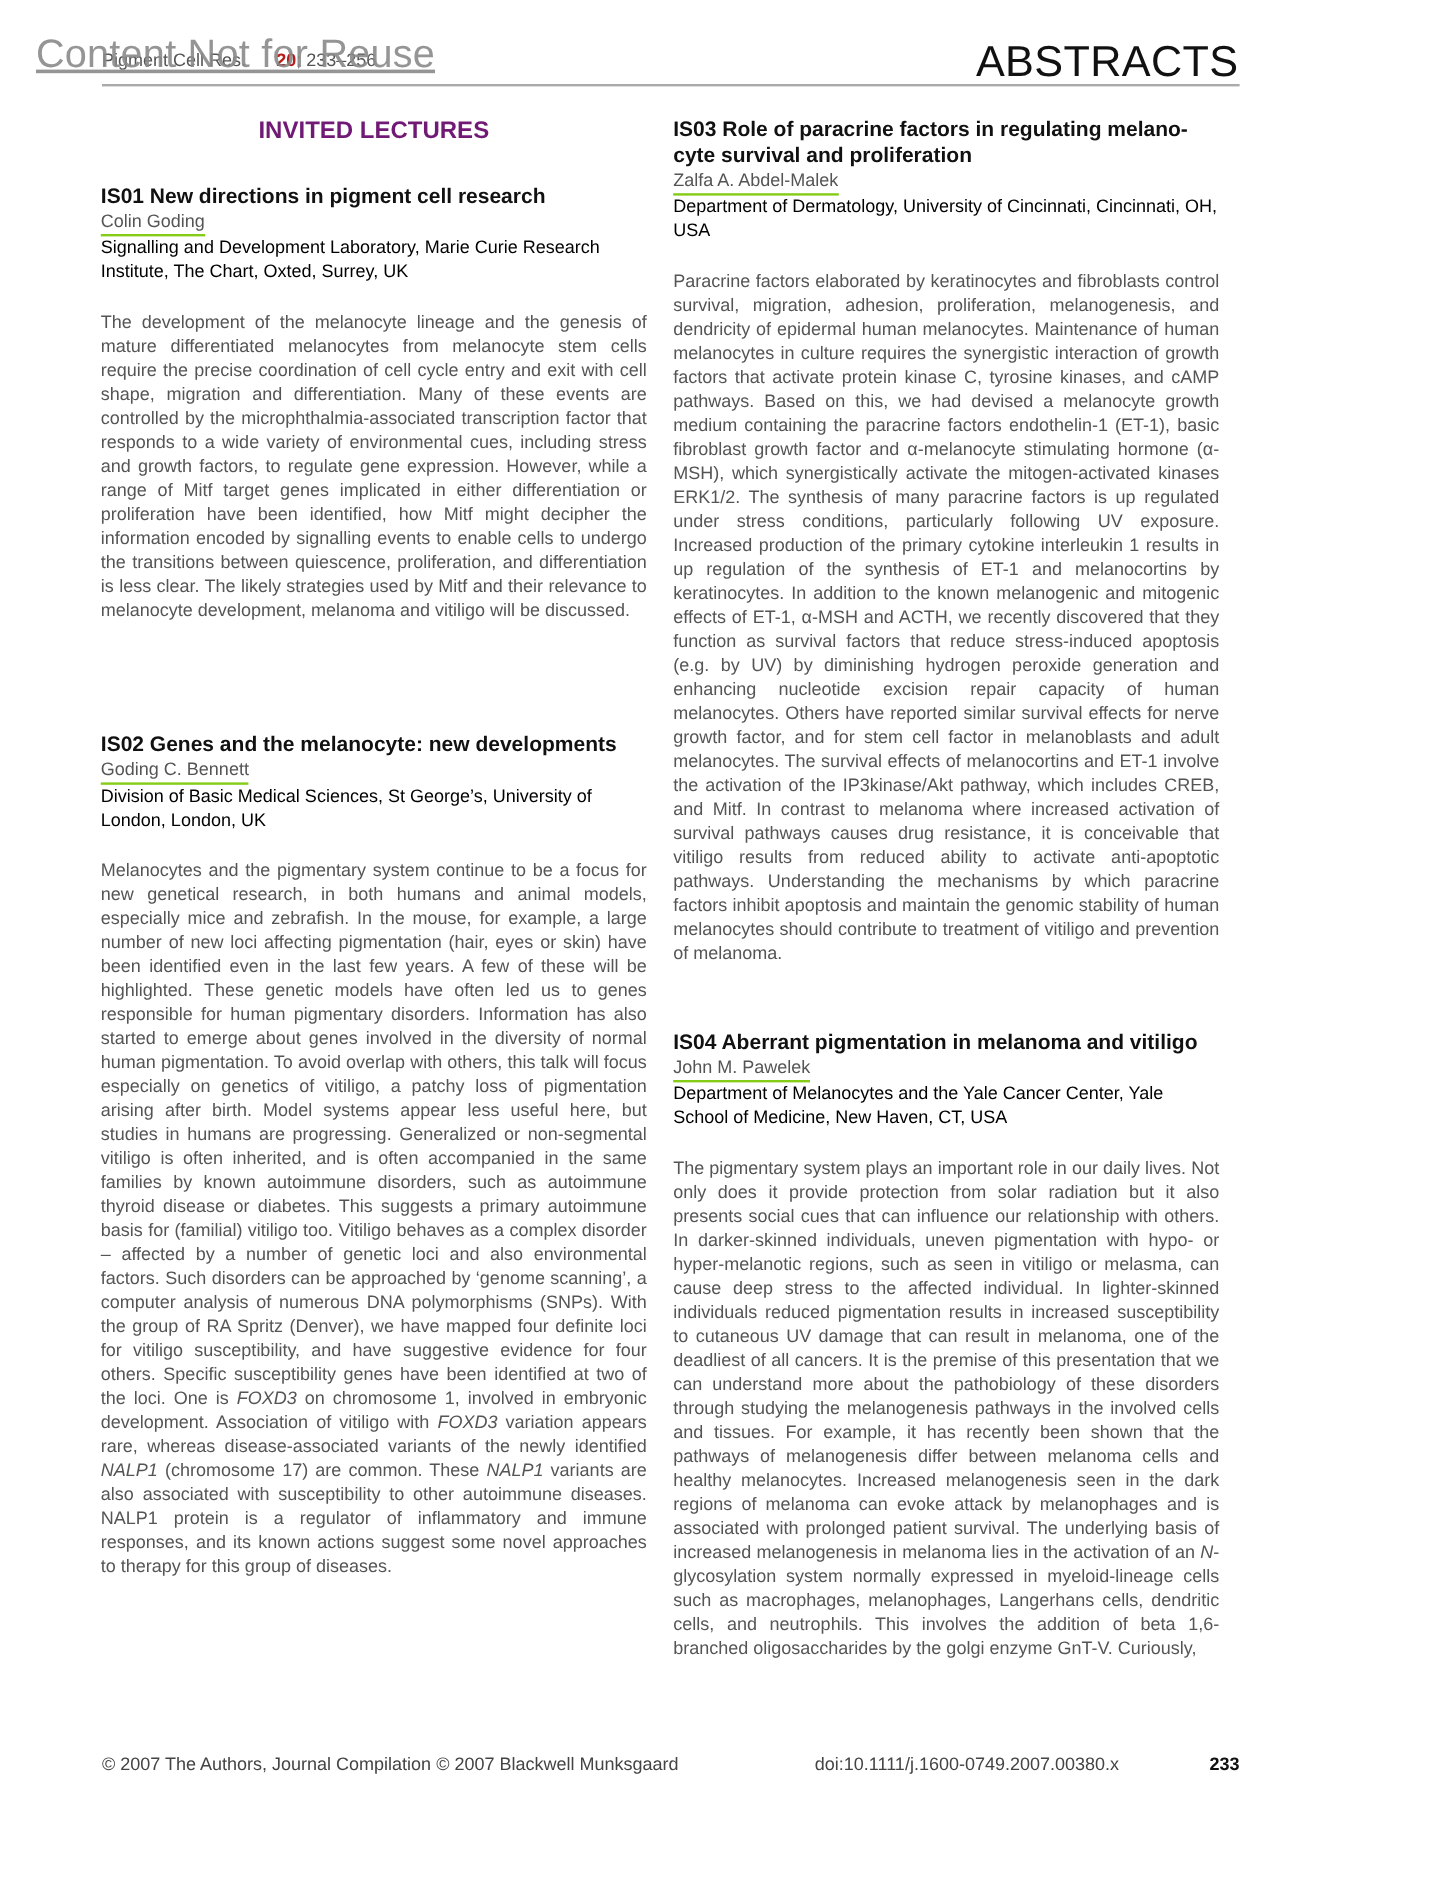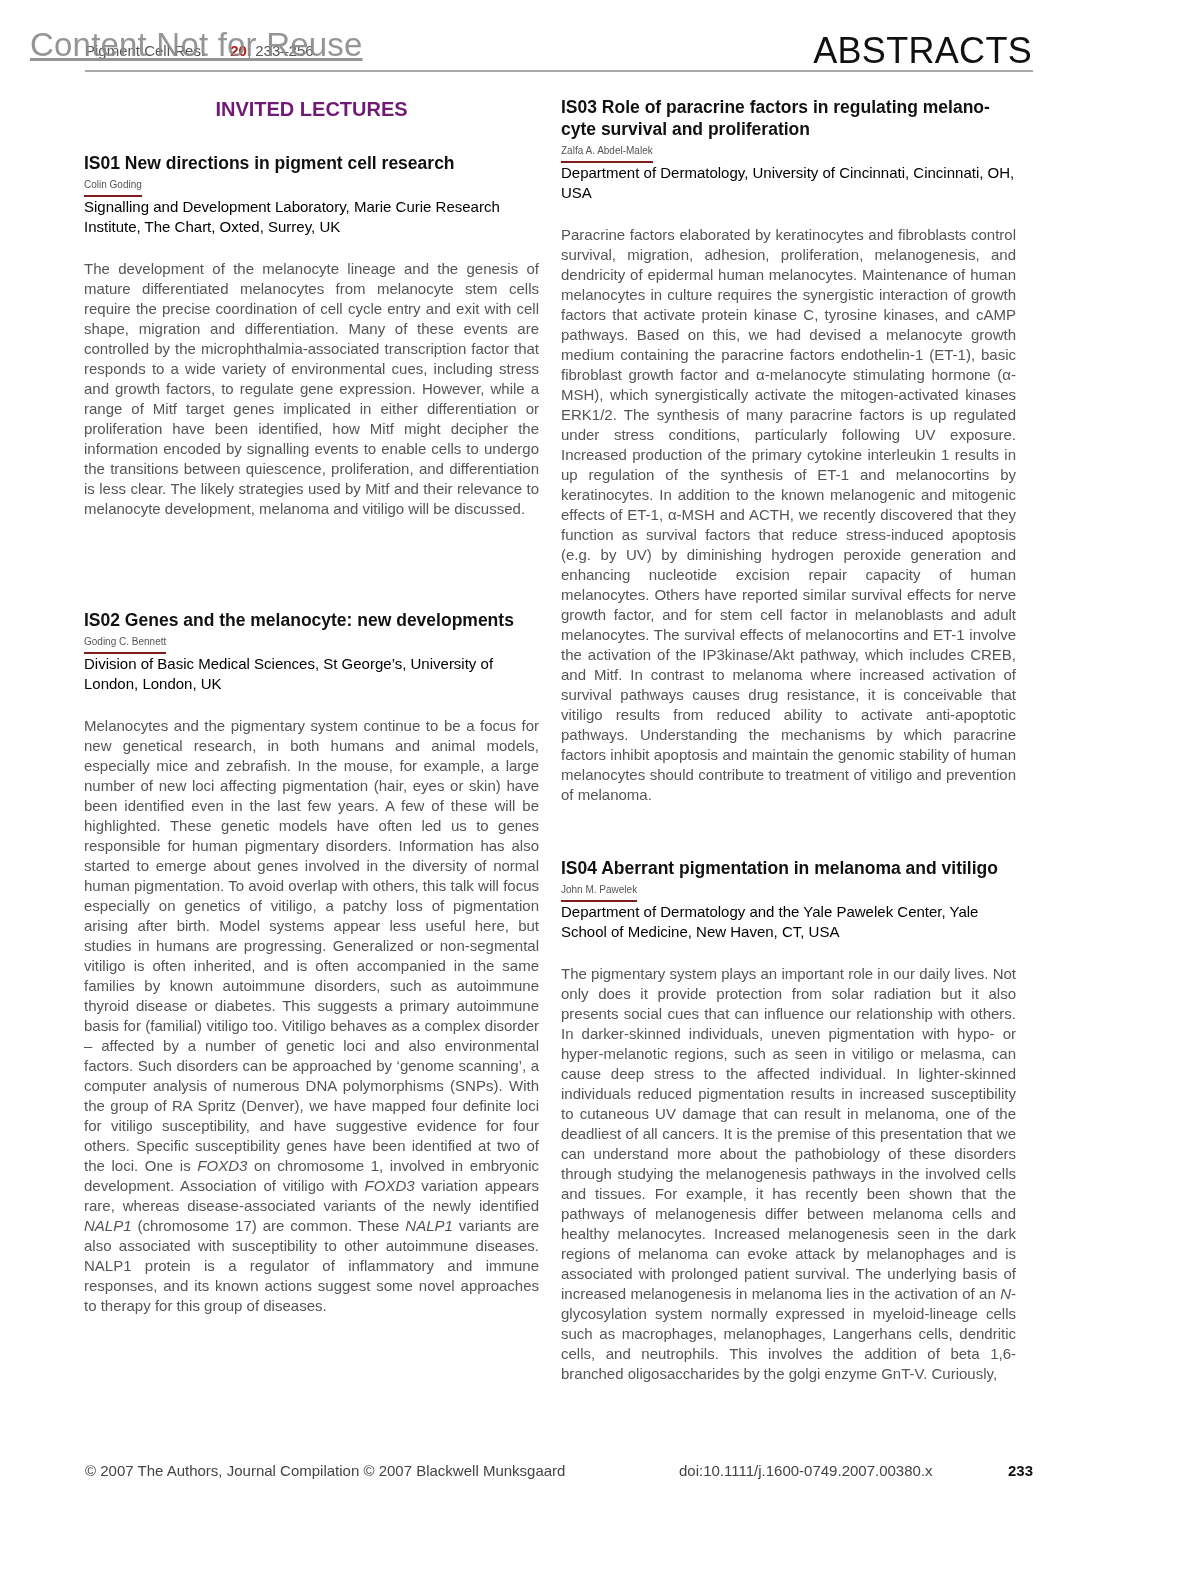--- a/index.html
+++ b/index.html
@@ -7,21 +7,21 @@
   .watermark { position: absolute; left: 30px; top: 26px; font-size: 33px; color: #8a8a8a; font-family: "Liberation Sans", sans-serif; letter-spacing: 0.2px; z-index: 2; opacity: 0.9; text-decoration: underline; }
   .running-head { position: absolute; left: 85px; top: 42px; font-size: 15px; color: #555; z-index: 1; }
   .running-head b { color: #b91c1c; margin-left: 21px; }
   .section-label { position: absolute; right: 168px; top: 30px; font-size: 36px; color: #111; letter-spacing: 0.3px; }
   .head-rule { position: absolute; left: 85px; top: 70px; width: 948px; height: 2px; background: #aaaaaa; }
   .col { position: absolute; top: 92px; width: 455px; }
   .col-left { left: 84px; }
   .col-right { left: 561px; }
   .section-title { text-align: center; font-weight: bold; font-size: 20px; color: #701a75; margin: 6px 0 31px 0; }
   .abstract-title { font-weight: bold; font-size: 17.5px; color: #111; line-height: 22px; margin: 0; }
-  .author { display: inline-block; font-size: 10px; color: #555; line-height: 20px; border-bottom: 2px solid #7f1d1d; margin-top: 1px; }
+  .author { display: inline-block; font-size: 15px; color: #555; line-height: 20px; border-bottom: 2px solid #84cc16; margin-top: 1px; }
   .affil { font-size: 15px; color: #000000; line-height: 20px; margin: 0; }
   .body-text { font-size: 15px; color: #555; line-height: 20px; text-align: justify; margin: 22px 0 0 0; hyphens: manual; }
   .gap-is02 { height: 90px; }
   .gap-is04 { height: 52px; }
   .footer { position: absolute; top: 1462px; left: 85px; width: 948px; font-size: 15px; color: #444; }
   .footer .copy { position: absolute; left: 0; }
   .footer .doi { position: absolute; left: 570px; margin-left: 24px; }
   .footer .page { position: absolute; right: 0; font-weight: bold; color: #111; }
   i { font-style: italic; }
 </style>
@@ -63,21 +63,21 @@
     <span class="author">Zalfa A. Abdel-Malek</span>
     <p class="affil">Department of Dermatology, University of Cincinnati, Cincinnati, OH, USA</p>
     <p class="body-text">Paracrine factors elaborated by keratinocytes and fibroblasts control survival, migration, adhesion, proliferation, melanogene­sis, and dendricity of epidermal human melanocytes. Mainten­ance of human melanocytes in culture requires the synergistic interaction of growth factors that activate protein kinase C, tyrosine kinases, and cAMP pathways. Based on this, we had devised a melanocyte growth medium containing the paracrine factors endothelin-1 (ET-1), basic fibroblast growth factor and α-melanocyte stimulating hormone (α-MSH), which synergistically activate the mitogen-activated kinases ERK1/2. The synthesis of many paracrine factors is up regulated under stress conditions, particularly following UV exposure. Increased production of the primary cytokine interleukin 1 results in up regulation of the synthesis of ET-1 and melanocortins by keratinocytes. In addition to the known melanogenic and mitogenic effects of ET-1, α-MSH and ACTH, we recently discovered that they function as survival factors that reduce stress-induced apoptosis (e.g. by UV) by diminishing hydrogen peroxide generation and enhancing nuc­leotide excision repair capacity of human melanocytes. Others have reported similar survival effects for nerve growth factor, and for stem cell factor in melanoblasts and adult melanocytes. The survival effects of melanocortins and ET-1 involve the activation of the IP3kinase/Akt pathway, which includes CREB, and Mitf. In contrast to melanoma where increased activation of survival pathways causes drug resistance, it is conceivable that vitiligo results from reduced ability to activate anti-apoptotic pathways. Understanding the mechanisms by which paracrine factors inhibit apoptosis and maintain the genomic stability of human melanocytes should contribute to treatment of vitiligo and prevention of melanoma.</p>
   </div>
 
   <div class="gap-is04"></div>
 
   <div>
     <h3 class="abstract-title">IS04 Aberrant pigmentation in melanoma and vitiligo</h3>
     <span class="author">John M. Pawelek</span>
-    <p class="affil">Department of Dermatology and the Yale Pawelek Center, Yale School of Medicine, New Haven, CT, USA</p>
+    <p class="affil">Department of Melanocytes and the Yale Cancer Center, Yale School of Medicine, New Haven, CT, USA</p>
     <p class="body-text"><span>The pigmentary system plays an important role in our daily lives. Not only does it provide protection from solar radiation but it also presents social cues that can influence our relationship with others. In darker-skinned individuals, uneven pigmentation with hypo- or hyper-melanotic regions, such as seen in vitiligo or melasma, can cause deep stress to the affected individual. In lighter-skinned individuals reduced pigmentation results in increased susceptibility to cutaneous UV damage that can result in melanoma, one of the deadliest of all cancers. It is the premise of this presentation that we can understand more about the pathobiology of these disorders through studying the melano­genesis pathways in the involved cells and tissues. For example, it has recently been shown that the pathways of melanogenesis differ between melanoma cells and healthy melanocytes. Increased melanogenesis seen in the dark regions of melanoma can evoke attack by melanophages and is associated with prolonged patient survival. The underlying basis of increased melanogenesis in melanoma lies in the activation of an </span><i>N</i><span>-glycosylation system normally expressed in myeloid-lineage cells such as macrophages, melanophages, Langerhans cells, dend­ritic cells, and neutrophils. This involves the addition of beta 1,6-branched oligosaccharides by the golgi enzyme GnT-V. Curiously,</span></p>
   </div>
 </div>
 
 <div class="footer">
   <span class="copy">© 2007 The Authors, Journal Compilation © 2007 Blackwell Munksgaard</span>
   <span class="doi">doi:10.1111/j.1600-0749.2007.00380.x</span>
   <span class="page">233</span>
 </div>
 

